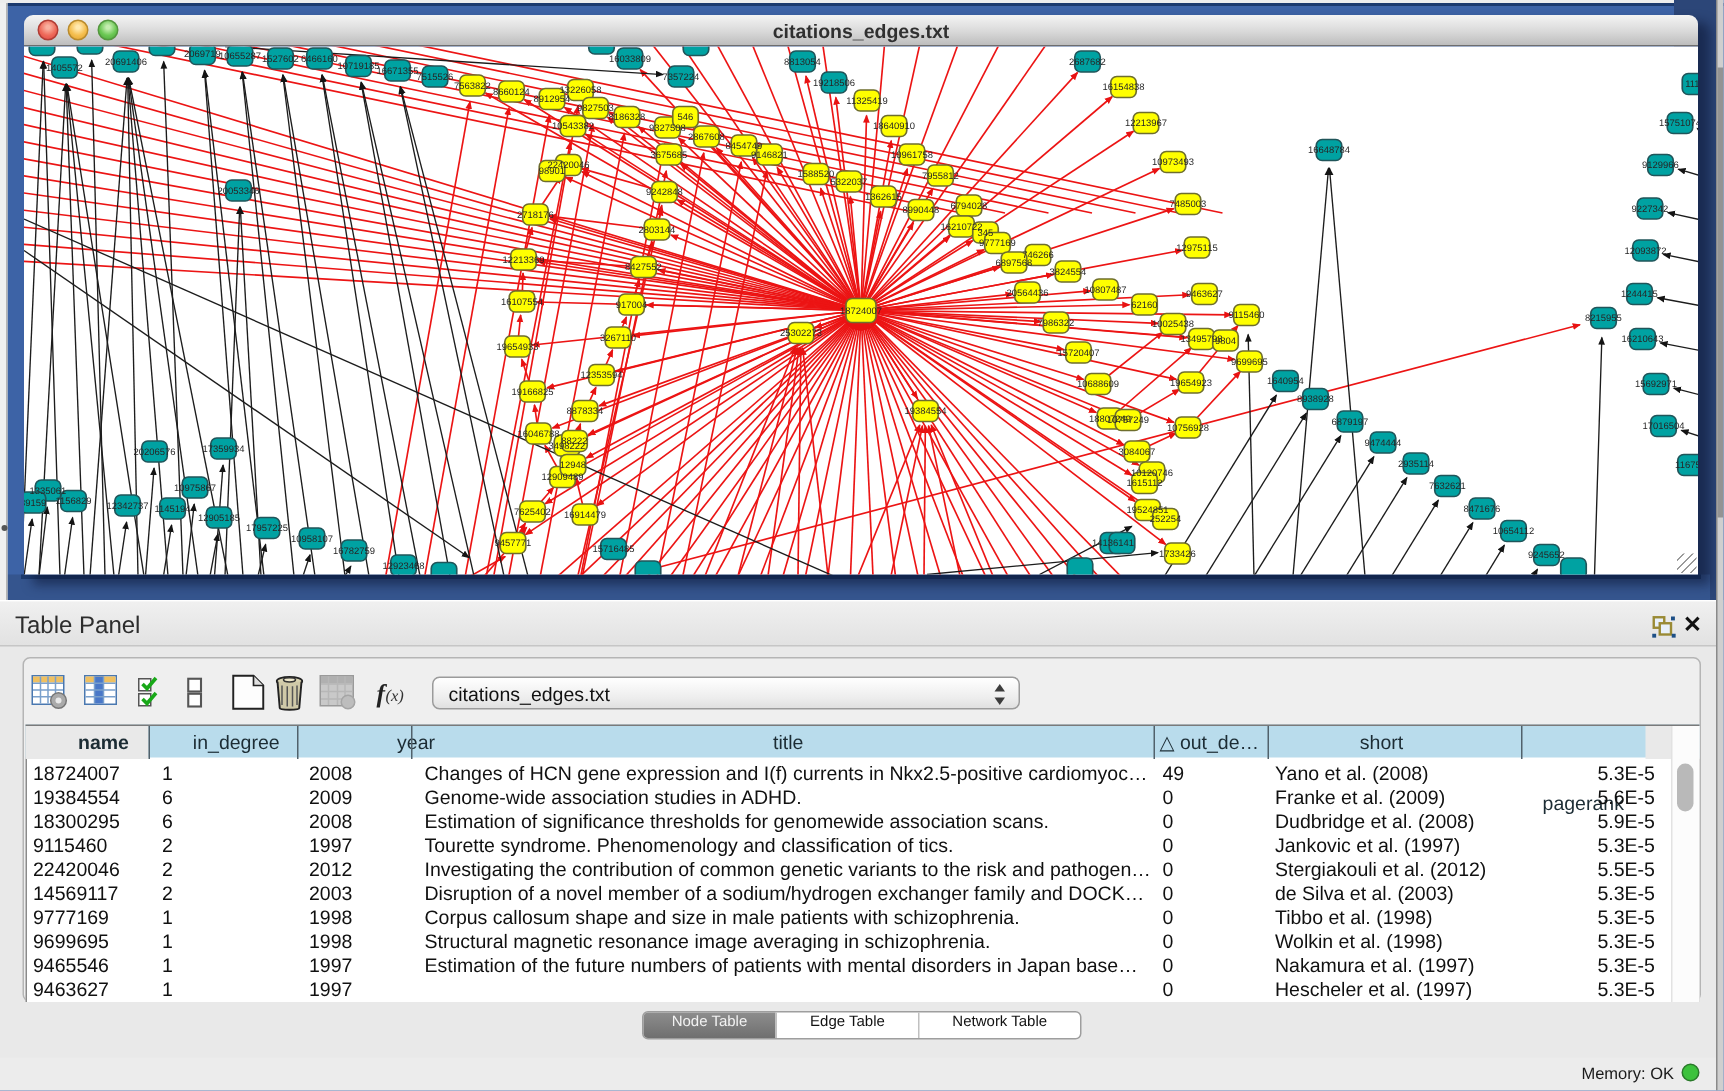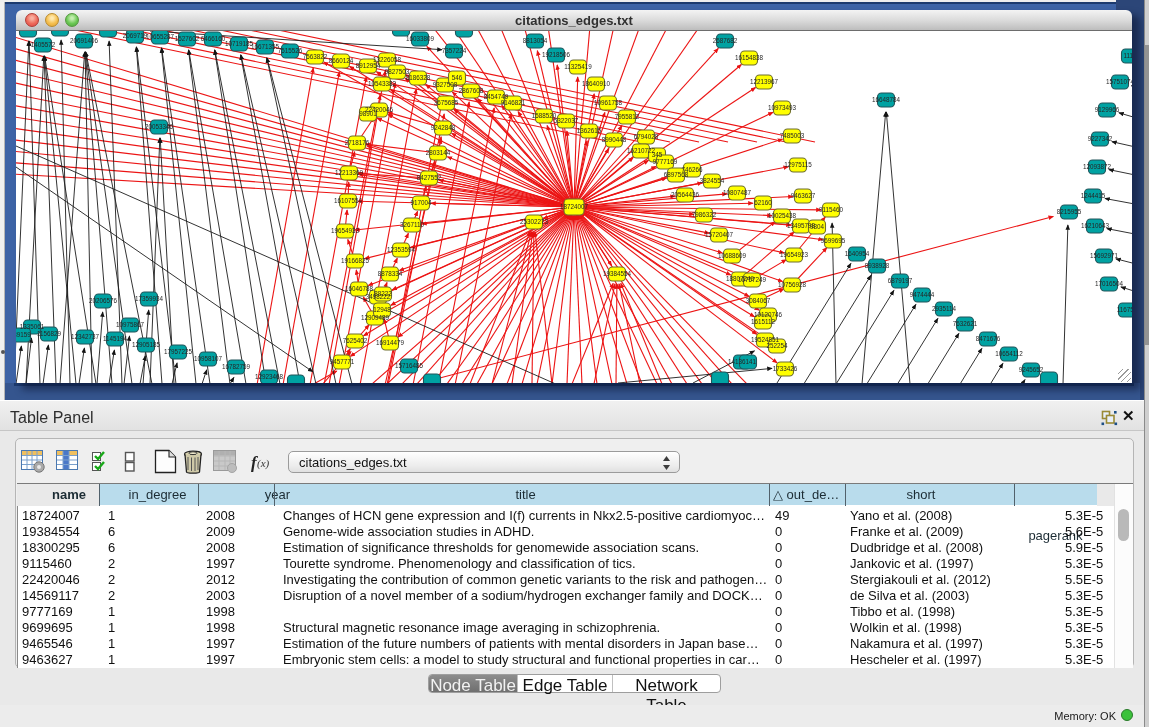--- a/index.html
+++ b/index.html
@@ -55,21 +55,21 @@
 .trow{position:absolute;left:17px;width:1080px;height:16px;font-size:13px;color:#101010;white-space:nowrap;}
 .trow span{position:absolute;overflow:hidden;}
 .c1{left:5px;width:80px;} .c2{left:91px;width:90px;} .c3{left:189px;width:80px;}
 .c4{left:266px;width:495px;} .c5{left:758px;width:70px;} .c6{left:833px;width:168px;}
 .c7{left:1000px;width:90px;margin-left:48px;}
 .vscroll{position:absolute;left:1114px;top:484px;width:19px;height:184px;background:#fcfcfc;border-left:1px solid #e2e2e2;}
 .vthumb{position:absolute;left:1118px;top:509px;width:11px;height:32px;background:#b9b9b9;border-radius:6px;}
 
 
 .tabs{position:absolute;left:428px;top:674px;width:293px;height:19px;background:#fff;
-  border:1px solid #9e9e9e;border-radius:4px;font-size:17px;color:#111;}
+  border:1px solid #9e9e9e;border-radius:4px;font-size:10px;color:#111;}
 .tabs .seg{position:absolute;top:0;height:17px;text-align:center;padding-top:1px;}
 .seg1{left:0;width:88px;background:linear-gradient(#8d8d8d,#6f6f6f);color:#f2f2f2;border-radius:3px 0 0 3px;}
 .seg2{left:88px;width:95px;border-left:1px solid #c0c0c0;}
 .seg3{left:183px;width:108px;border-left:1px solid #c0c0c0;}
 .statusbar{position:absolute;left:0;top:705px;width:1144px;height:22px;background:#ececec;}
 .mem{position:absolute;left:1030px;top:5px;width:86px;text-align:right;font-size:11px;color:#1a1a1a;}
 .memdot{position:absolute;left:1121px;top:4px;width:12px;height:12px;border-radius:50%;
   background:#3cc23c;border:1px solid #2a7a2a;}
 </style></head>
 <body>
@@ -764,20 +764,21 @@
     <span class="c3">2003</span>
     <span class="c4">Disruption of a novel member of a sodium/hydrogen exchanger family and DOCK…</span>
     <span class="c5">0</span>
     <span class="c6">de Silva et al. (2003)</span>
     <span class="c7">5.3E-5</span>
   </div>
 <div class="trow" style="top:604px">
     <span class="c1">9777169</span>
     <span class="c2">1</span>
     <span class="c3">1998</span>
+    <span class="c4">Corpus callosum shape and size in male patients with schizophrenia.</span>
     <span class="c5">0</span>
     <span class="c6">Tibbo et al. (1998)</span>
     <span class="c7">5.3E-5</span>
   </div>
 <div class="trow" style="top:620px">
     <span class="c1">9699695</span>
     <span class="c2">1</span>
     <span class="c3">1998</span>
     <span class="c4">Structural magnetic resonance image averaging in schizophrenia.</span>
     <span class="c5">0</span>
@@ -790,21 +791,20 @@
     <span class="c3">1997</span>
     <span class="c4">Estimation of the future numbers of patients with mental disorders in Japan base…</span>
     <span class="c5">0</span>
     <span class="c6">Nakamura et al. (1997)</span>
     <span class="c7">5.3E-5</span>
   </div>
 <div class="trow" style="top:652px">
     <span class="c1">9463627</span>
     <span class="c2">1</span>
     <span class="c3">1997</span>
-    <span class="c4">Embryonic stem cells: a model to study structural and functional properties in car…</span>
     <span class="c5">0</span>
     <span class="c6">Hescheler et al. (1997)</span>
     <span class="c7">5.3E-5</span>
   </div>
 <div class="vscroll"></div>
 <div class="vthumb"></div>
 
 <div class="tabs">
   <div class="seg seg1">Node Table</div>
   <div class="seg seg2">Edge Table</div>

